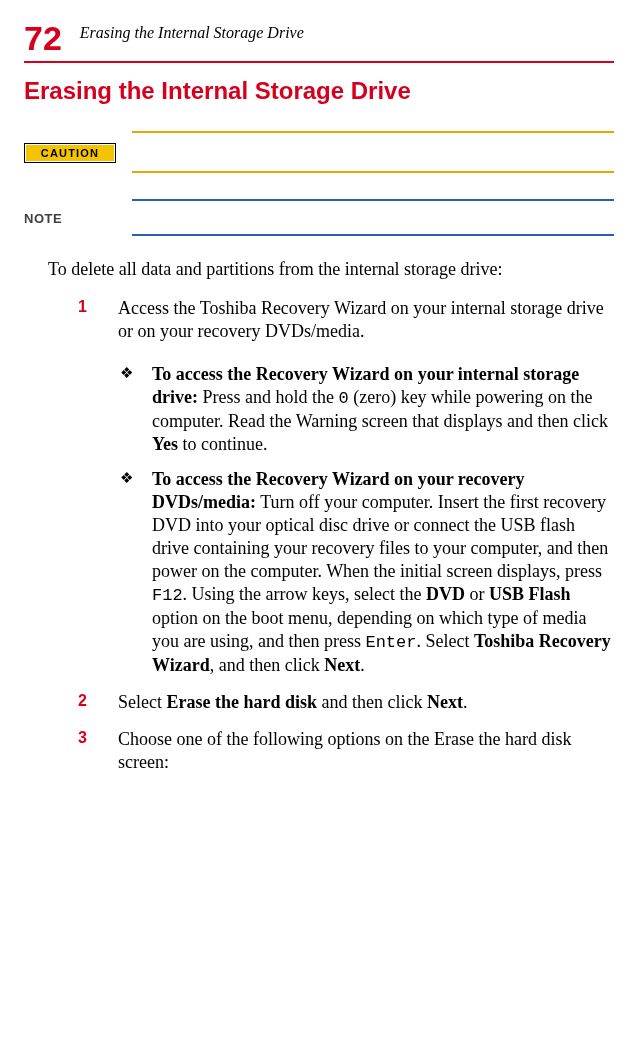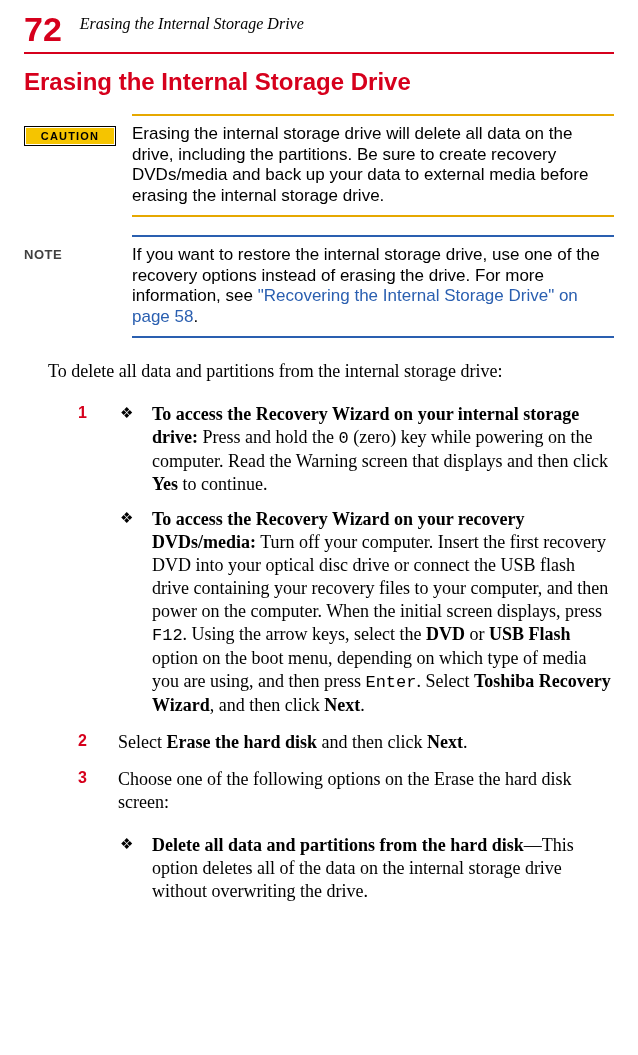--- a/index.html
+++ b/index.html
@@ -9,20 +9,21 @@
     background: #fff;
     font-family: "Times New Roman", Times, serif;
     color: #000;
     padding: 12px 24px 0 24px;
     position: relative;
   }
   .header-row {
     display: flex;
     align-items: flex-start;
     gap: 18px;
+    margin-top: 9px;
   }
   .page-num {
     font-family: Arial, Helvetica, sans-serif;
     font-size: 34px;
     font-weight: 700;
     color: #d6001c;
     line-height: 1;
   }
   .hdr-texts { padding-top: 2px; }
   .hdr-chapter {
@@ -45,21 +46,21 @@
   }
   .h1 {
     font-family: Arial, Helvetica, sans-serif;
     font-size: 24px;
     font-weight: 700;
     color: #d6001c;
     margin-top: 14px;
     margin-left: 0;
   }
   .callout {
-    margin-top: 18px;
+    margin-top: 26px;
   }
   .callout .rule {
     border: none;
     border-top: 2px solid;
     margin-left: 108px;
   }
   .callout-caution .rule { border-color: #e6a800; }
   .callout-note .rule { border-color: #2a5fb0; }
   .callout-body {
     display: flex;
@@ -165,56 +166,50 @@
 <div class="h1">Erasing the Internal Storage Drive</div>
 
 <div class="callout callout-caution">
   <hr class="rule">
   <div class="callout-body">
     <div class="caution-badge">
       <div class="caution-badge-inner">
         <div class="caution-badge-bar">CAUTION</div>
       </div>
     </div>
-    <div class="callout-text">Erasing the internal storage drive will delete all data on the drive, including the partitions. Be sure to create recovery DVDs/media and back up your data to external media before erasing the internal storage drive.</div>
   </div>
   <hr class="rule">
 </div>
 
 <div class="callout callout-note">
   <hr class="rule">
   <div class="callout-body">
     <div class="note-label">NOTE</div>
-    <div class="callout-text">
-      <span>If you want to restore the internal storage drive, use one of the recovery options instead of erasing the drive. For more information, see </span><span class="link">"Recovering the Internal Storage Drive" on page 58</span><span>.</span>
-    </div>
   </div>
   <hr class="rule">
 </div>
 
 <p class="intro">To delete all data and partitions from the internal storage drive:</p>
 
 <ol class="steps">
   <li>
     <span class="num">1</span>
+    <span>Access the Toshiba Recovery Wizard on your internal storage drive or on your recovery DVDs/media.</span>
     <ul class="diamond">
       <li>
         <b>To access the Recovery Wizard on your internal storage drive:</b><span> Press and hold the </span><span class="mono">0</span><span> (zero) key while powering on the computer. Read the Warning screen that displays and then click </span><b>Yes</b><span> to continue.</span>
       </li>
       <li>
         <b>To access the Recovery Wizard on your recovery DVDs/media:</b><span> Turn off your computer. Insert the first recovery DVD into your optical disc drive or connect the USB flash drive containing your recovery files to your computer, and then power on the computer. When the initial screen displays, press </span><span class="mono">F12</span><span>. Using the arrow keys, select the </span><b>DVD</b><span> or </span><b>USB Flash</b><span> option on the boot menu, depending on which type of media you are using, and then press </span><span class="mono">Enter</span><span>. Select </span><b>Toshiba Recovery Wizard</b><span>, and then click </span><b>Next</b><span>.</span>
       </li>
     </ul>
   </li>
   <li>
     <span class="num">2</span>
     <span>Select </span><b>Erase the hard disk</b><span> and then click </span><b>Next</b><span>.</span>
   </li>
   <li>
     <span class="num">3</span>
     <span>Choose one of the following options on the Erase the hard disk screen:</span>
     <ul class="diamond">
-      <li>
-        <b>Delete all data and partitions from the hard disk</b><span>—This option deletes all of the data on the internal storage drive without overwriting the drive.</span>
-      </li>
     </ul>
   </li>
 </ol>
 
 </body></html>

